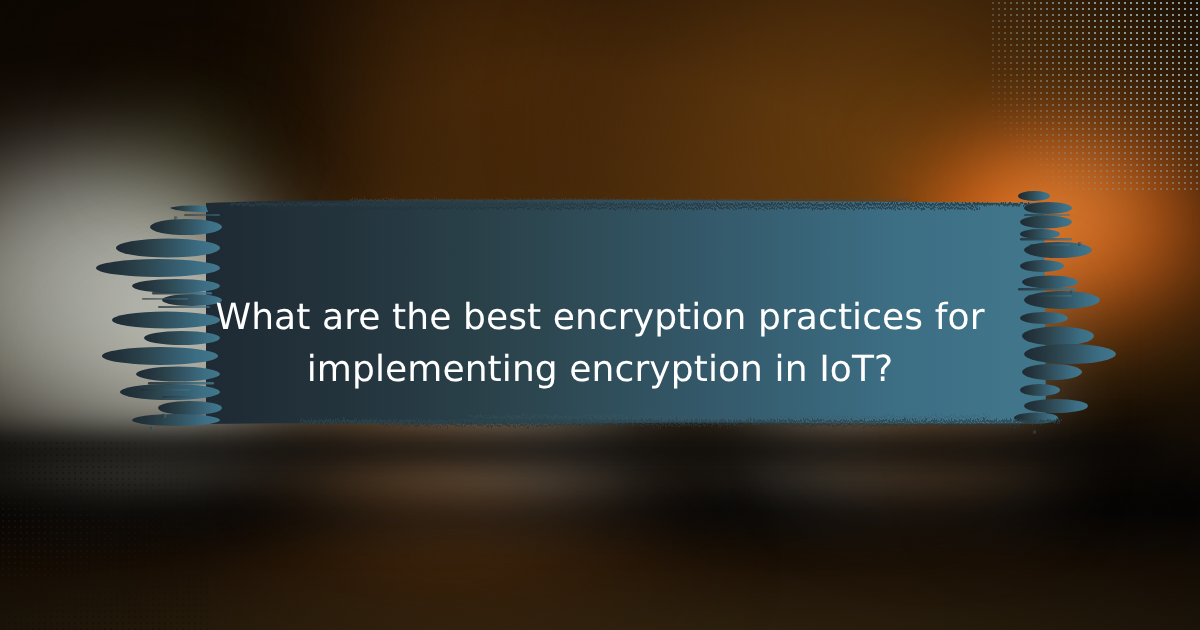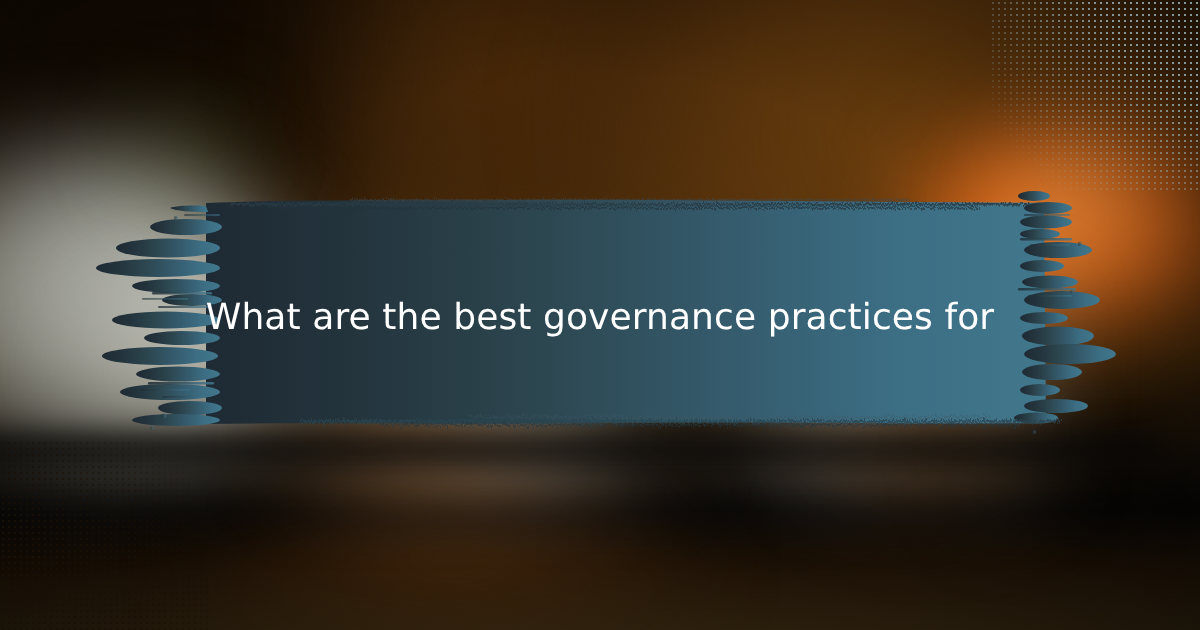--- a/index.html
+++ b/index.html
@@ -236,16 +236,17 @@
 
       <g filter="url(#grain2)" opacity="0.9">
         <rect x="300" y="420" width="760" height="2.8" fill="#2b4550" opacity="0.85"></rect>
         <rect x="380" y="424" width="640" height="2.0" fill="#24383f" opacity="0.65"></rect>
         <rect x="470" y="416" width="520" height="1.8" fill="#3d5b66" opacity="0.4"></rect>
       </g>
     </svg>
   </div>
 
   <h1 id="headline">
-    <span class="ln">What are the best governance practices for</span>
+    <span class="ln">What are the best encryption practices for</span>
+    <span class="ln">implementing encryption in IoT?</span>
   </h1>
 
 </div>
 
 </body></html>

